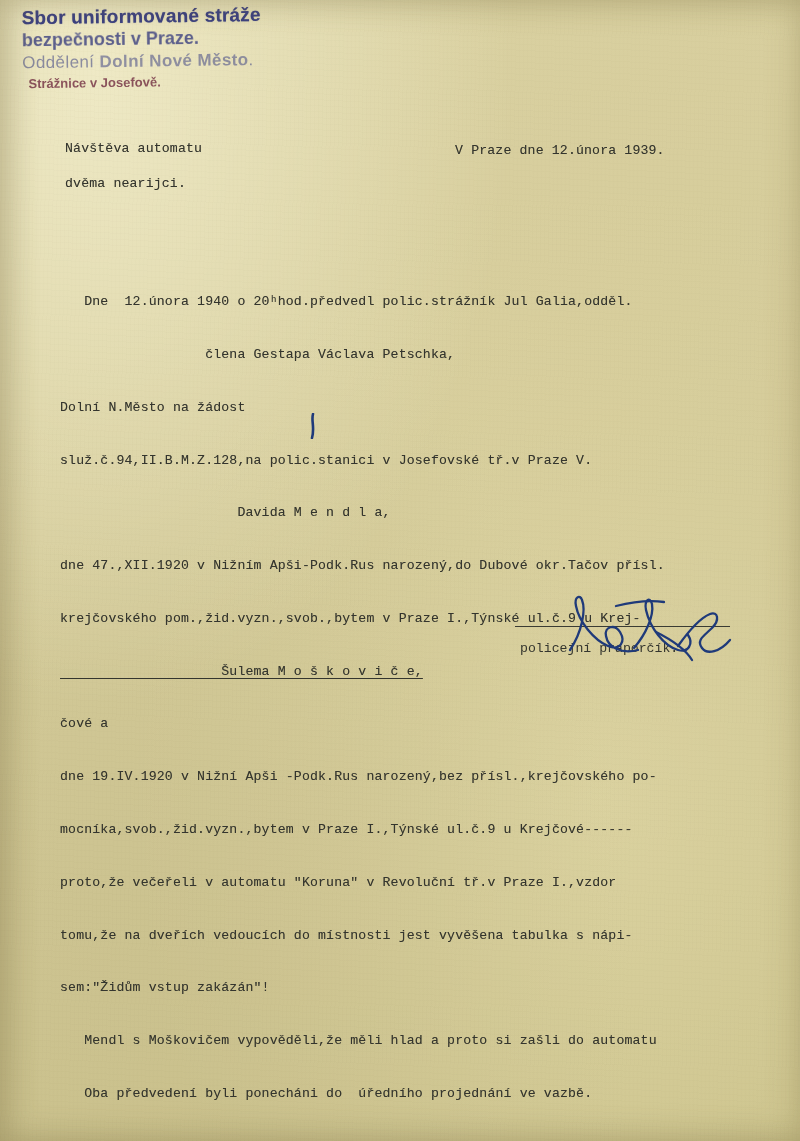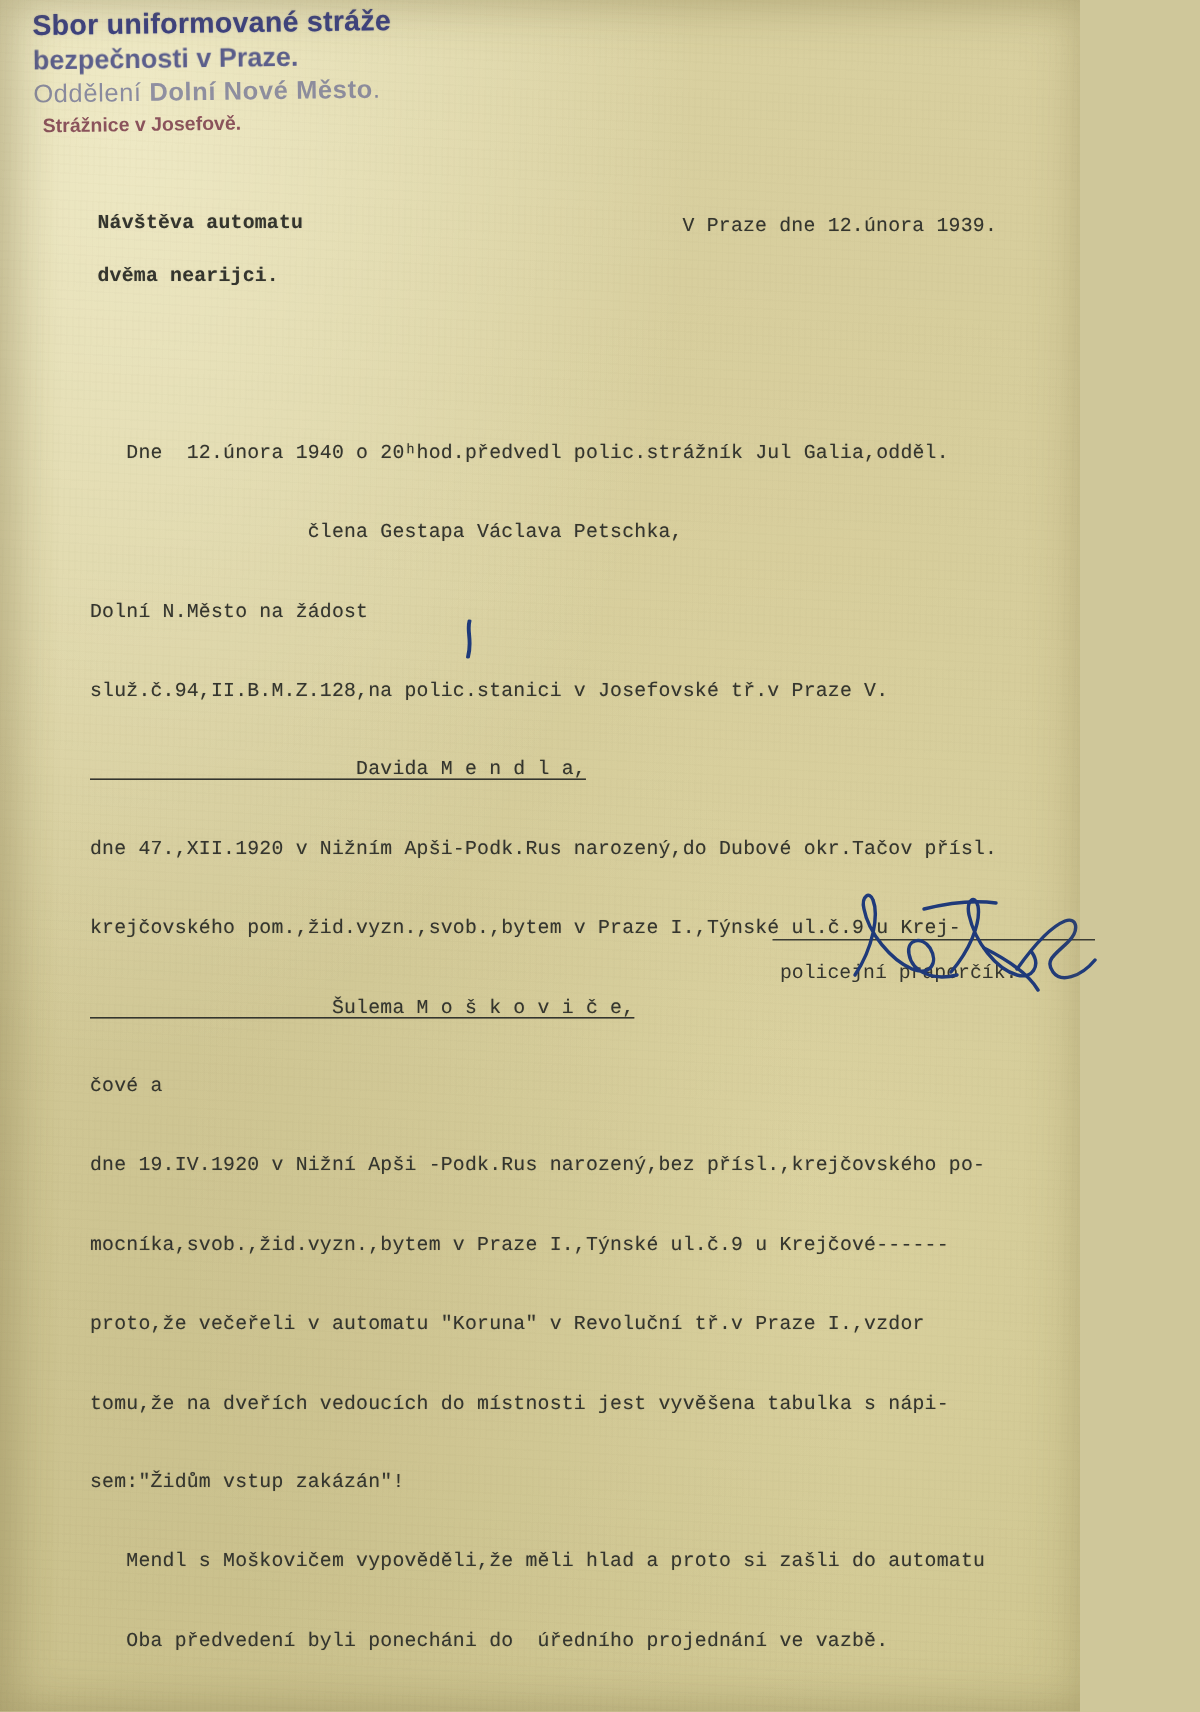--- a/index.html
+++ b/index.html
@@ -9,21 +9,21 @@
   body {
     width: 800px;
     height: 1141px;
     background: #cfc79a;
     font-family: "Liberation Mono", monospace;
     overflow: hidden;
   }
   
   #page {
     position: relative;
-    width: 720px;
+    width: 800px;
     height: 1141px;
     background:
       radial-gradient(ellipse at 12% 6%, rgba(255,252,225,0.55), rgba(255,255,255,0) 42%),
       radial-gradient(ellipse at 88% 22%, rgba(215,205,155,0.45), rgba(255,255,255,0) 55%),
       radial-gradient(ellipse at 30% 88%, rgba(200,190,140,0.45), rgba(255,255,255,0) 50%),
       radial-gradient(ellipse at 75% 70%, rgba(232,224,175,0.5), rgba(255,255,255,0) 55%),
       linear-gradient(160deg, #dcd4a6 0%, #d6cd9c 35%, #cec592 65%, #c9c089 100%);
     box-sizing: border-box;
   }
   #grain {
@@ -90,21 +90,21 @@
   .tw {
     position: absolute;
     color: #34352e;
     font-family: "Liberation Mono", monospace;
     font-size: 13.2px;
     line-height: 17.6px;
     letter-spacing: .15px;
     white-space: pre;
     text-shadow: 0 0 .6px rgba(40,40,30,.35);
   }
-  #subject { left: 65px; top: 140px; font-weight: bold; }
+  #subject { left: 65px; top: 140px; }
   #place   { left: 455px; top: 142px; }
 
   #body { left: 60px; top: 258px; width: 700px; }
   #body .ln { white-space: pre; }
 
   
   #sigline {
     position: absolute;
     left: 515px;
     top: 626px;
@@ -156,21 +156,21 @@
 
 dvěma nearijci.</div>
 
   <div class="tw nosel" id="place">V Praze dne 12.února 1939.</div>
 
   <div class="tw nosel" id="body">
     <div class="ln">   Dne  12.února 1940 o 20ʰhod.předvedl polic.strážník Jul Galia,odděl.</div>
     <div class="ln">                  člena Gestapa Václava Petschka,</div>
     <div class="ln">Dolní N.Město na žádost</div>
     <div class="ln">služ.č.94,II.B.M.Z.128,na polic.stanici v Josefovské tř.v Praze V.</div>
-    <div class="ln" style="text-decoration:underline; text-underline-offset:3px;">                      Davida M e n d l a,</div>
+    <div class="ln" style="text-underline-offset:3px;">                      Davida M e n d l a,</div>
     <div class="ln">dne 47.,XII.1920 v Nižním Apši-Podk.Rus narozený,do Dubové okr.Tačov přísl.</div>
     <div class="ln">krejčovského pom.,žid.vyzn.,svob.,bytem v Praze I.,Týnské ul.č.9 u Krej-</div>
     <div class="ln" style="text-decoration:underline; text-underline-offset:3px;">                    Šulema M o š k o v i č e,</div>
     <div class="ln">čové a</div>
     <div class="ln">dne 19.IV.1920 v Nižní Apši -Podk.Rus narozený,bez přísl.,krejčovského po-</div>
     <div class="ln">mocníka,svob.,žid.vyzn.,bytem v Praze I.,Týnské ul.č.9 u Krejčové------</div>
     <div class="ln">proto,že večeřeli v automatu "Koruna" v Revoluční tř.v Praze I.,vzdor</div>
     <div class="ln">tomu,že na dveřích vedoucích do místnosti jest vyvěšena tabulka s nápi-</div>
     <div class="ln">sem:"Židům vstup zakázán"!</div>
     <div class="ln">   Mendl s Moškovičem vypověděli,že měli hlad a proto si zašli do automatu</div>

